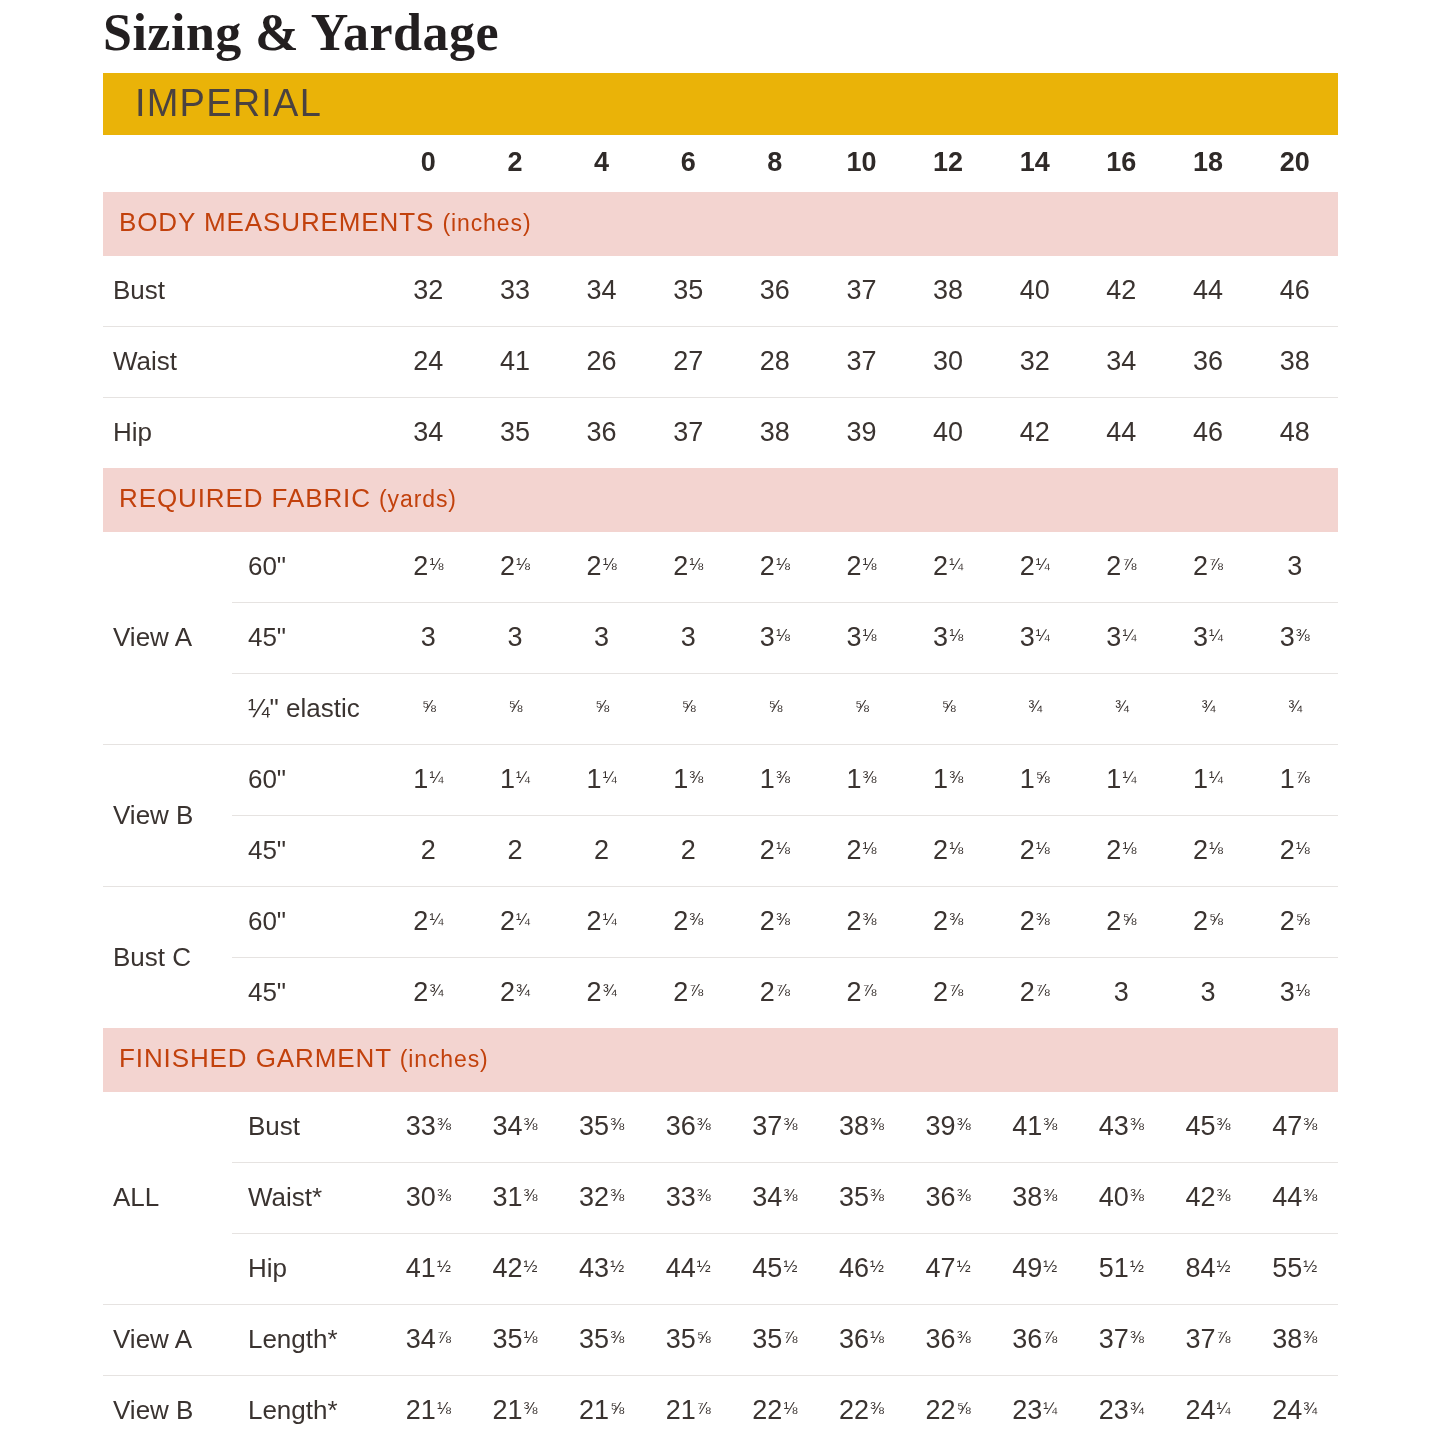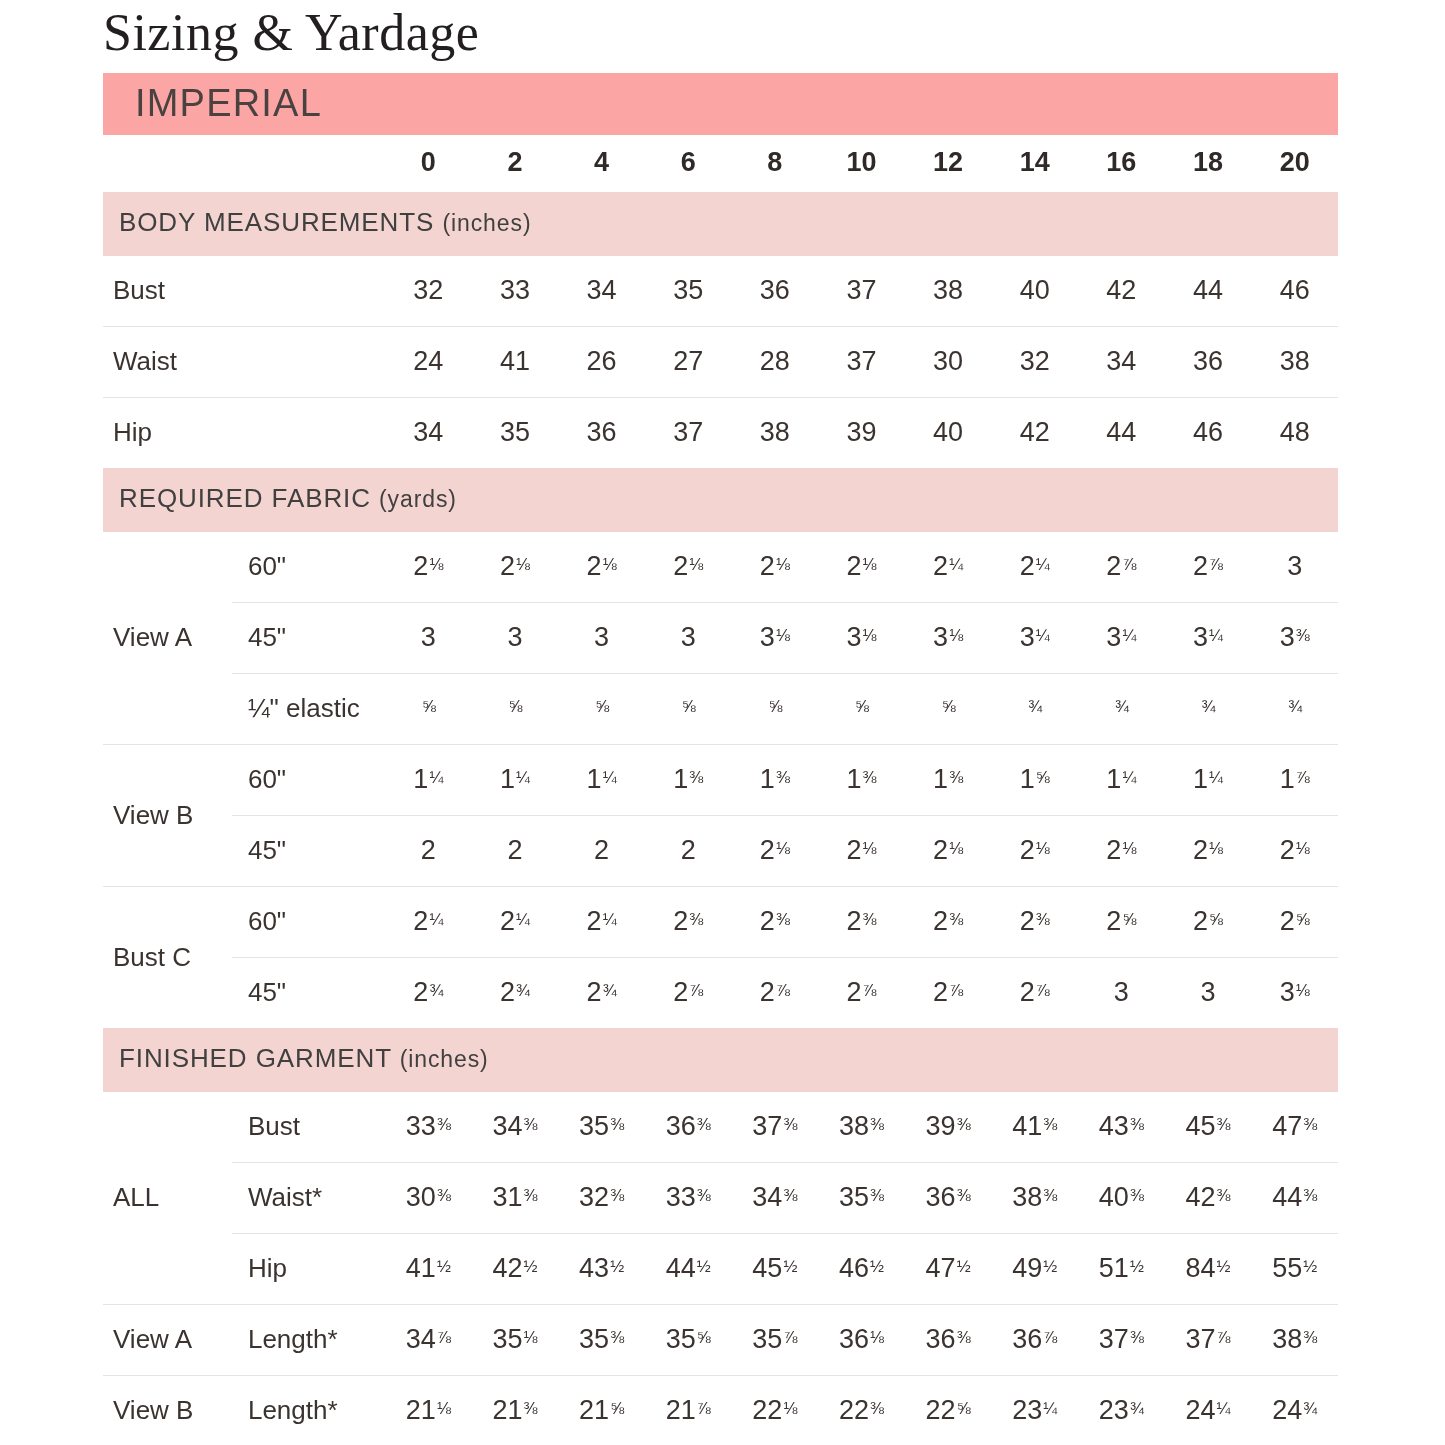--- a/index.html
+++ b/index.html
@@ -17,57 +17,57 @@
   .page {
     position: relative;
     width: 1445px;
     height: 1445px;
     box-sizing: border-box;
     padding: 0;
   }
   .page-title {
     font-family: "Liberation Serif", serif;
     font-size: 52px;
-    font-weight: 400;
+    font-weight: 700;
     color: #231f20;
     letter-spacing: 0.5px;
     margin: 0;
     padding: 6px 0 12px 103px;
     line-height: 1.05;
   }
   table.chart {
     border-collapse: collapse;
     table-layout: fixed;
     width: 1235px;
     margin-left: 103px;
     font-size: 25px;
   }
   table.chart col.lbl1 { width: 128px; }
   table.chart col.lbl2 { width: 152px; }
   table.chart col.sz   { width: 86px; }
 
   .band {
-    background: #fca5a5;
+    background: #eab308;
     height: 62px;
   }
   .band td {
     padding: 0 0 0 32px;
     vertical-align: middle;
     font-size: 38px;
     font-weight: 400;
     letter-spacing: 1.2px;
     color: #4a4240;
     height: 62px;
   }
   .subband td {
     background: #f3d4d0;
     padding: 8px 0 10px 16px;
     font-size: 26px;
     letter-spacing: 0.9px;
-    color: #404040;
+    color: #c2410c;
     height: 46px;
     vertical-align: middle;
   }
   .subband .unit {
     font-size: 23px;
   }
 
   .sizehdr td {
     text-align: center;
     font-weight: bold;

